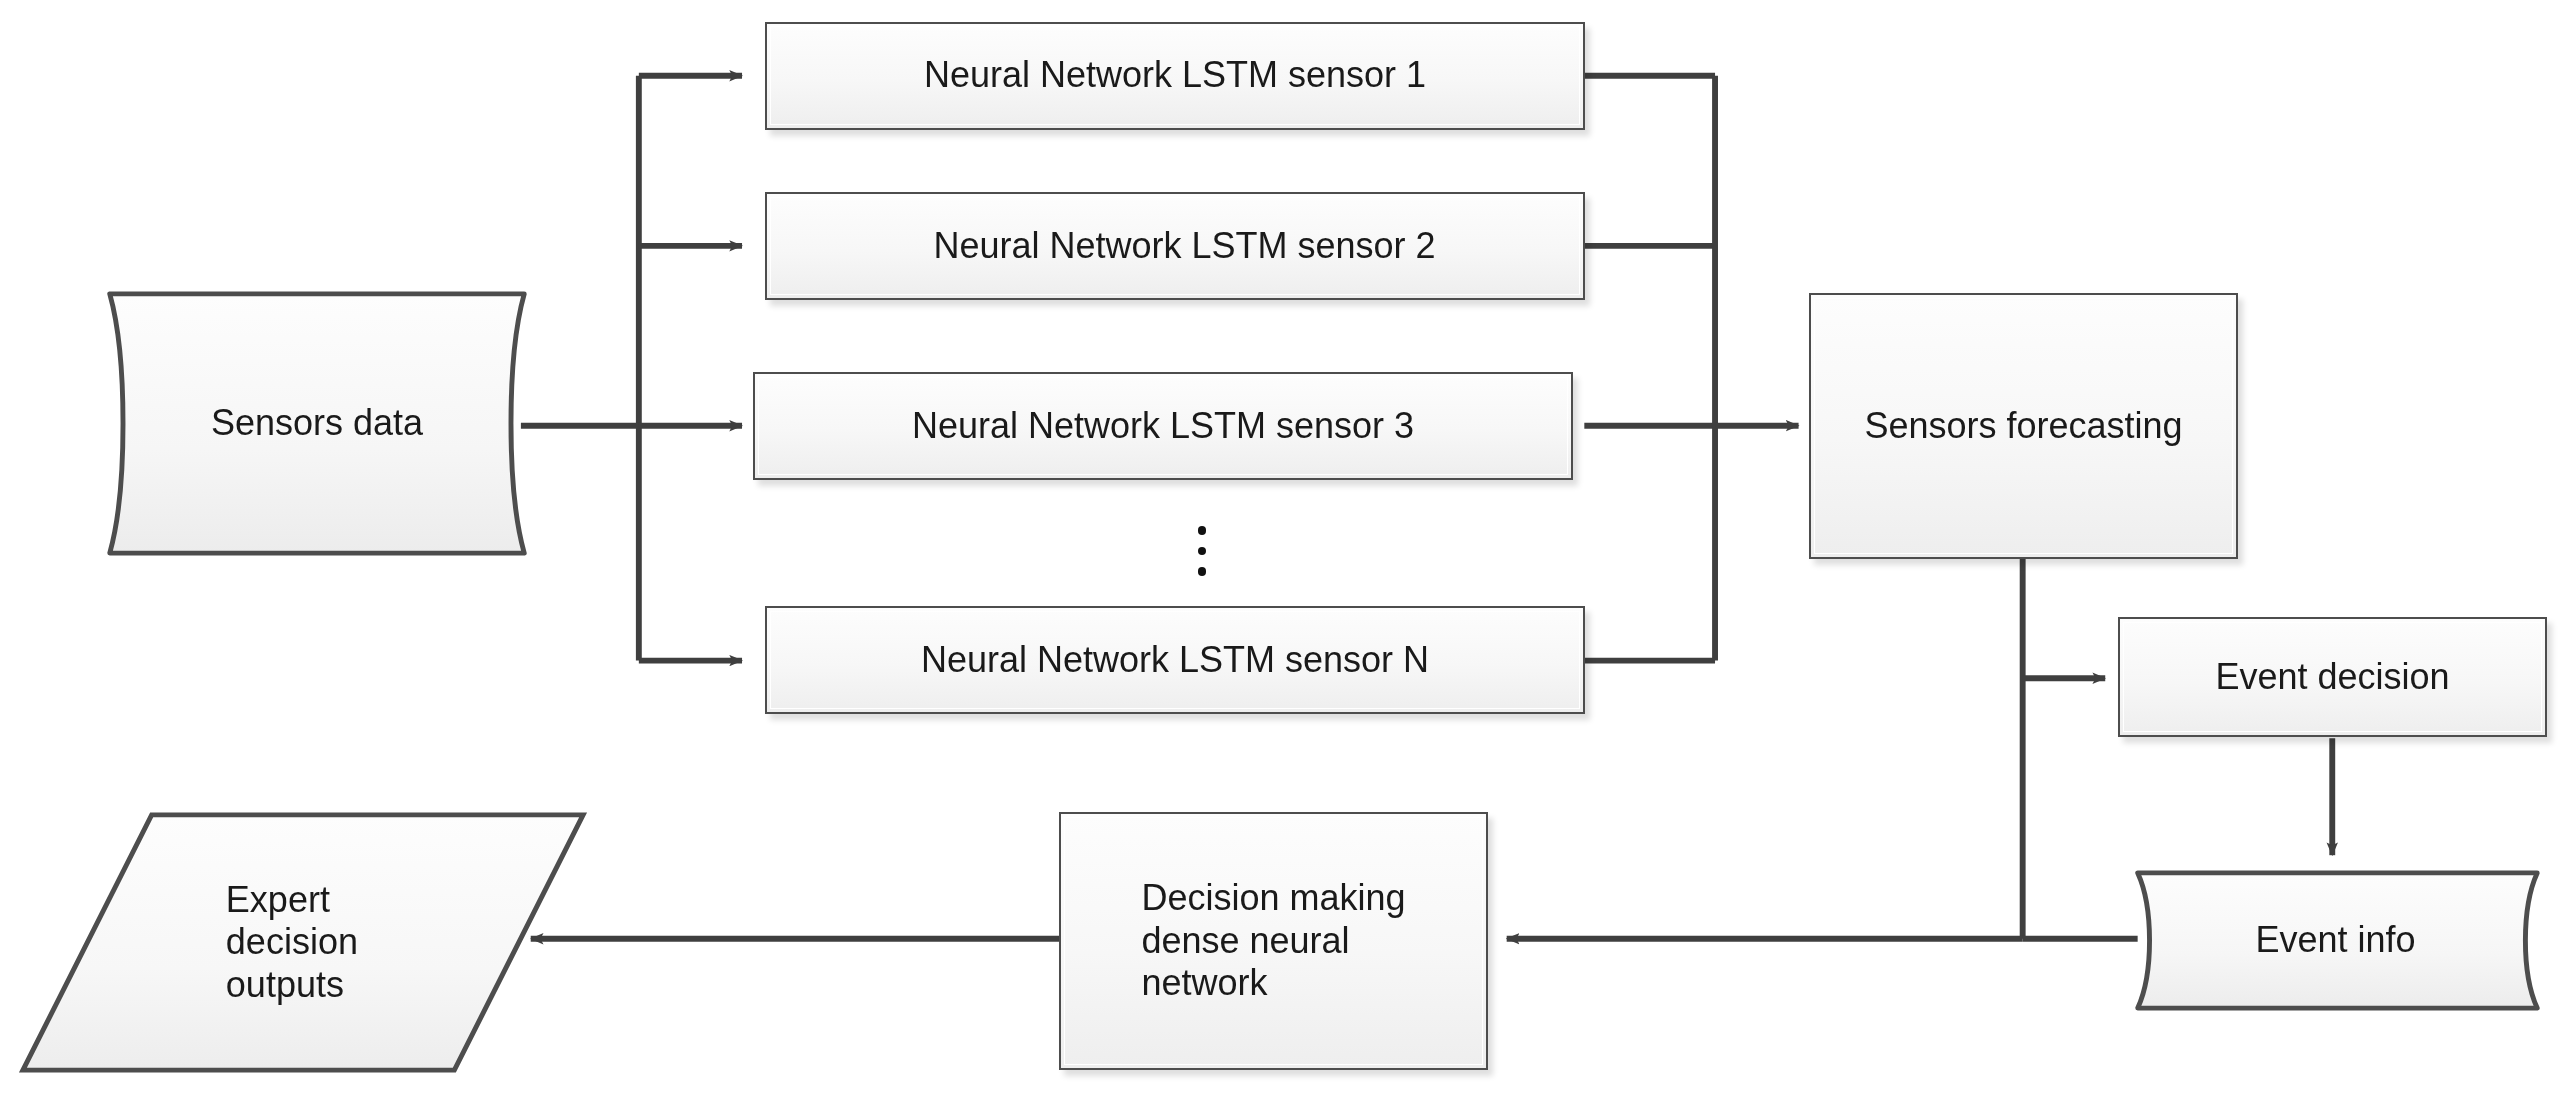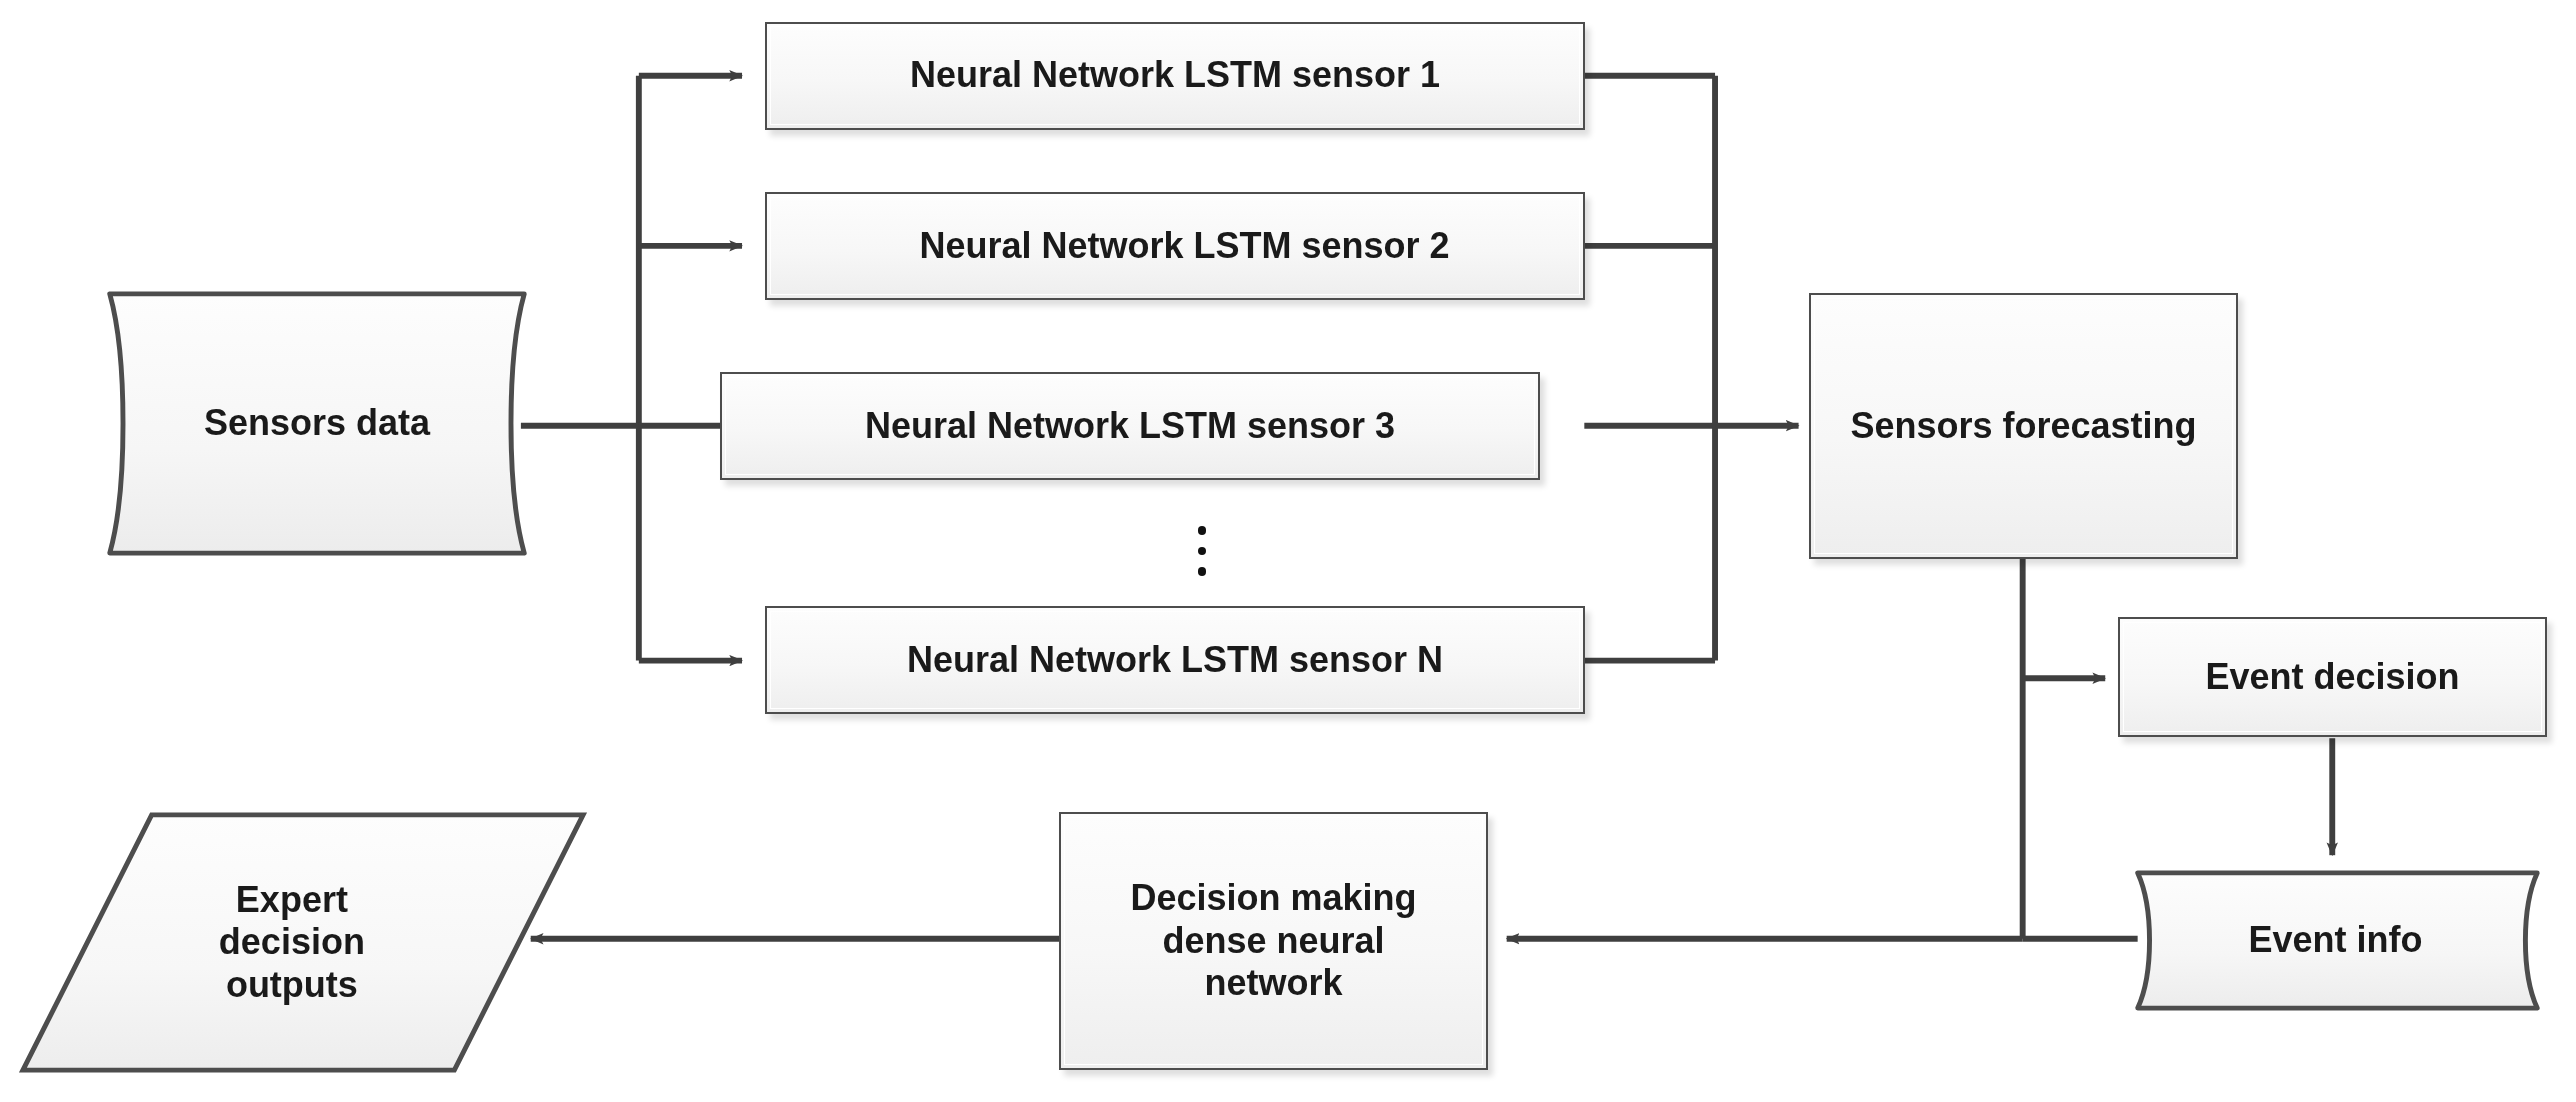--- a/index.html
+++ b/index.html
@@ -25,24 +25,23 @@
     width: 2576px;
     height: 1103px;
     pointer-events: none;
   }
   .node {
     position: absolute;
     box-sizing: border-box;
     display: flex;
     align-items: center;
     justify-content: center;
-    text-align: center;
+    text-align: left;
     color: #1a1a1a;
     line-height: 1.18;
-    font-weight: bold;
   }
   
   .rect {
     background: linear-gradient(180deg, #fdfdfd 0%, #f7f7f7 55%, #eeeeee 100%);
     border: 2.9px solid #4d4d4d;
     box-shadow: 4.9px 5.9px 5.9px rgba(0,0,0,0.13);
   }
   .rect .inner-edge {
     position: absolute;
     left: 2.9px; top: 2.9px; right: 2.9px; bottom: 2.9px;
@@ -154,21 +153,21 @@
   <div class="node rect" style="left:765px; top:21.6px; width:820px; height:108px; font-size:36px;">
     <span class="inner-edge"></span>
     <span class="label">Neural Network LSTM sensor 1</span>
   </div>
 
   <div class="node rect" style="left:765px; top:192px; width:820px; height:108px; font-size:36px;padding-left:19px;">
     <span class="inner-edge"></span>
     <span class="label">Neural Network LSTM sensor 2</span>
   </div>
 
-  <div class="node rect" style="left:720px; top:372px; width:820px; height:108px; font-size:36px;">
+  <div class="node rect" style="left:753px; top:372px; width:820px; height:108px; font-size:36px;">
     <span class="inner-edge"></span>
     <span class="label">Neural Network LSTM sensor 3</span>
   </div>
 
   <div class="dots" style="left:1197px; top:526px; width:9.8px; height:50px;">
     <span></span>
     <span></span>
     <span></span>
   </div>
 

